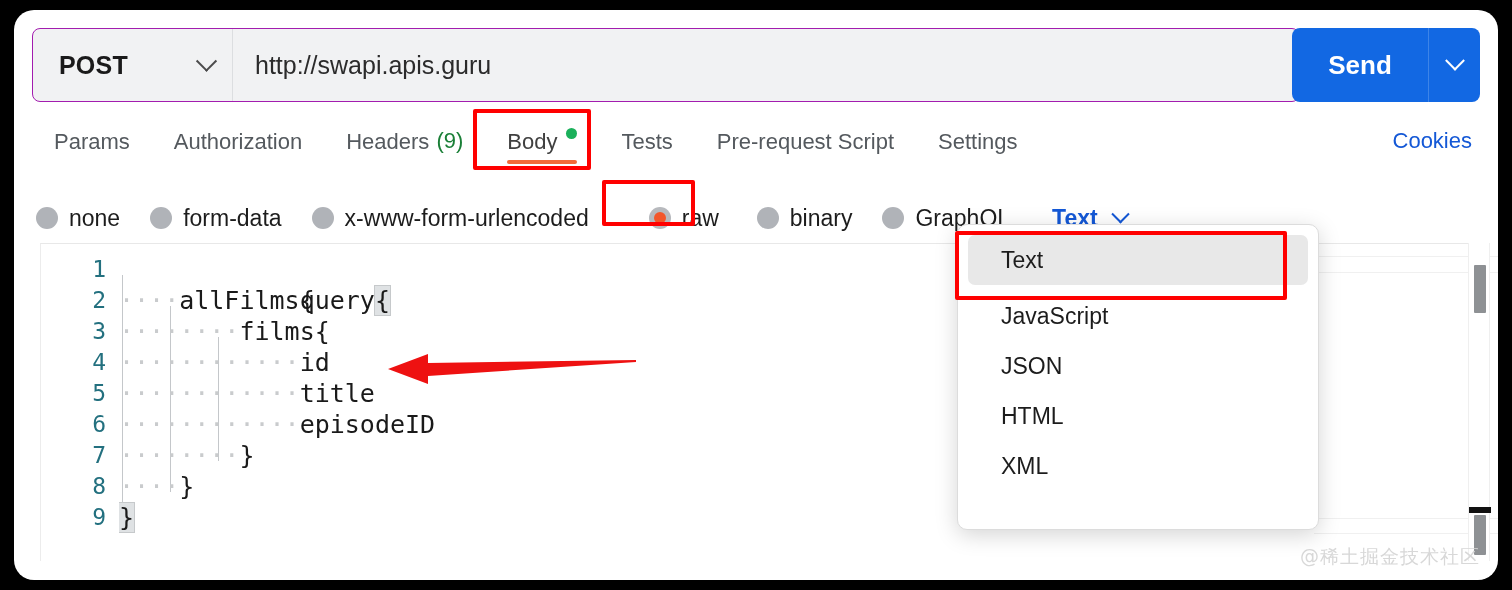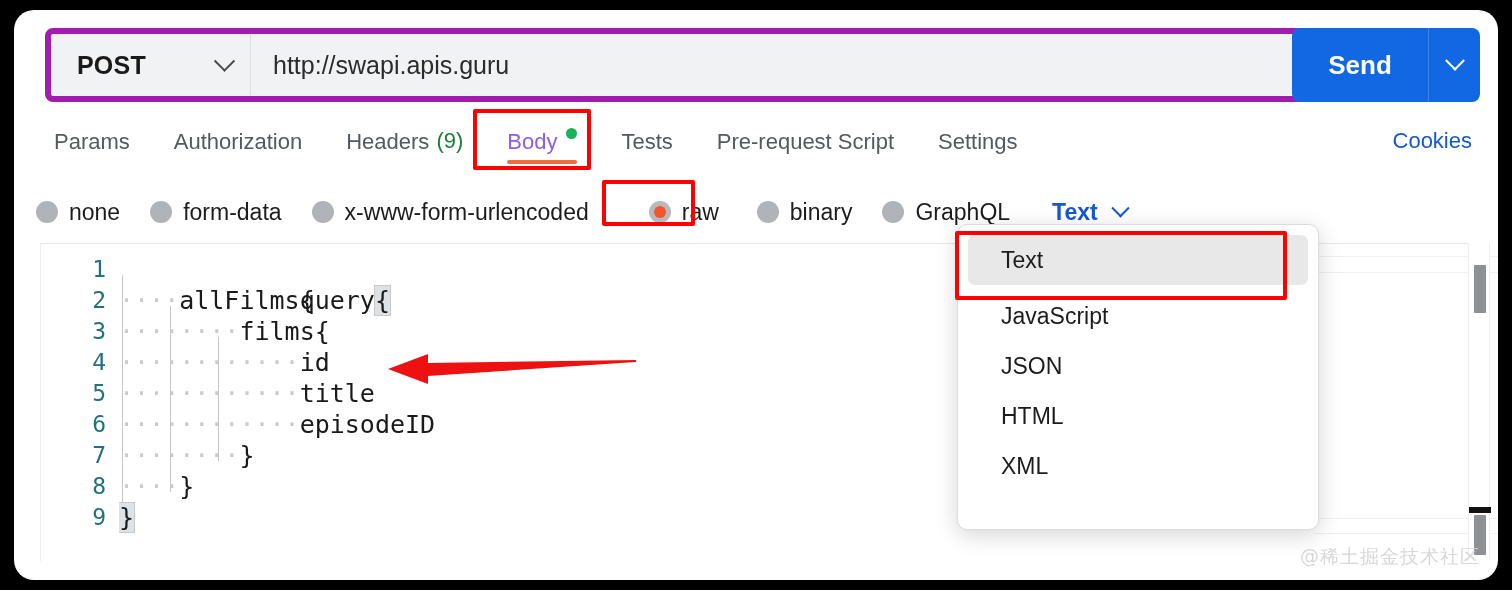--- a/index.html
+++ b/index.html
@@ -35,26 +35,26 @@
   .url-row {
     position: absolute;
     left: 18px;
     top: 18px;
     width: 1448px;
     height: 74px;
   }
 
   .method-url-group {
     position: absolute;
-    left: 13px;
+    left: 0;
     top: 0;
     width: 1268px;
     height: 74px;
     background: #f1f2f3;
-    border: 6px solid #a21caf;
+    border: 1px solid #a21caf;
     border-radius: 8px;
     display: flex;
     align-items: stretch;
   }
 
   .method-select {
     width: 200px;
     display: flex;
     align-items: center;
     justify-content: space-between;
@@ -155,21 +155,21 @@
     cursor: pointer;
     height: 54px;
     display: flex;
     align-items: flex-start;
     white-space: nowrap;
   }
   .tab .tlabel { line-height: 28px; }
   .tab .hcount { color: #1a7f37; margin-left: 7px; }
 
   .tab.active { color: #1a1a1a; }
-  .tab.active .tlabel { color: #8b5cf6; }
+  .tab.active .tlabel { color: #404040; }
   .green-dot {
     display: inline-block;
     width: 11px;
     height: 11px;
     border-radius: 50%;
     background: #1bb05b;
     margin-left: 9px;
     vertical-align: middle;
     margin-bottom: 3px;
   }
@@ -200,21 +200,21 @@
     top: 166px;
     width: 1448px;
     height: 1px;
     background: #ffffff;
   }
 
   
   .radio-row {
     position: absolute;
     left: 22px;
-    top: 176px;
+    top: 182px;
     width: 1448px;
     height: 52px;
     display: flex;
     align-items: center;
     text-align: center;
   }
   .radio-item {
     display: flex;
     align-items: center;
     margin-right: 30px;

